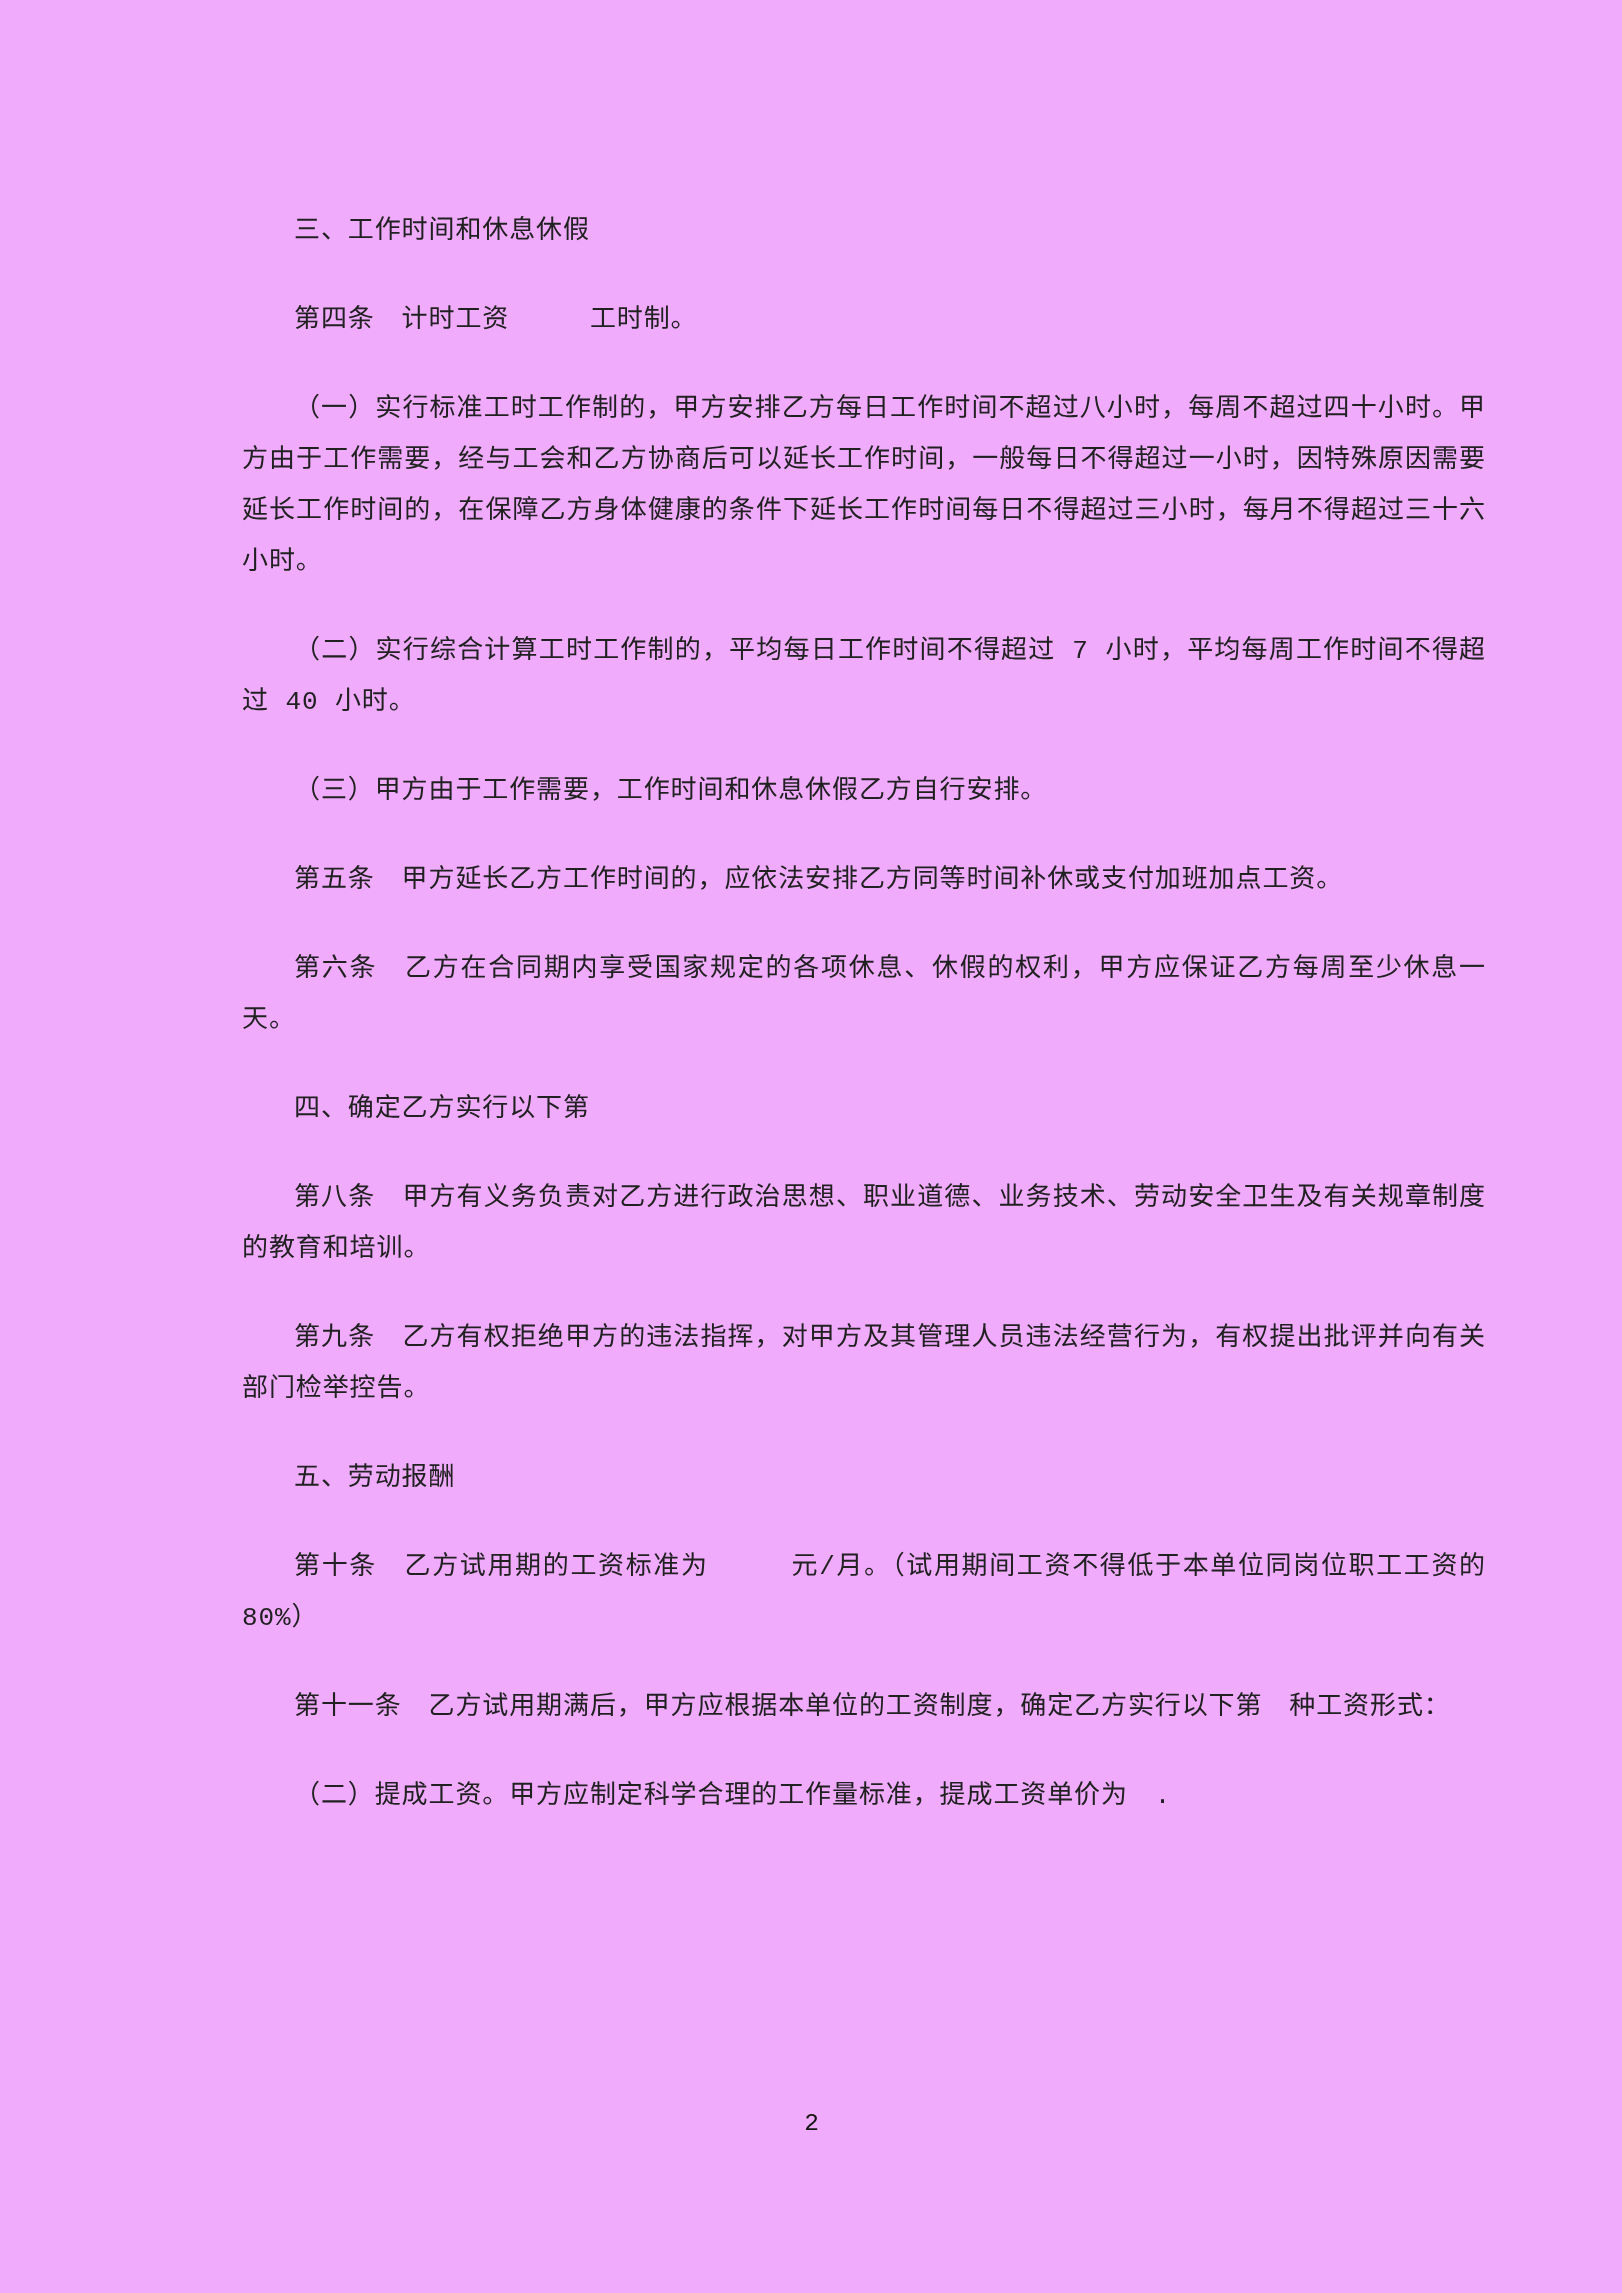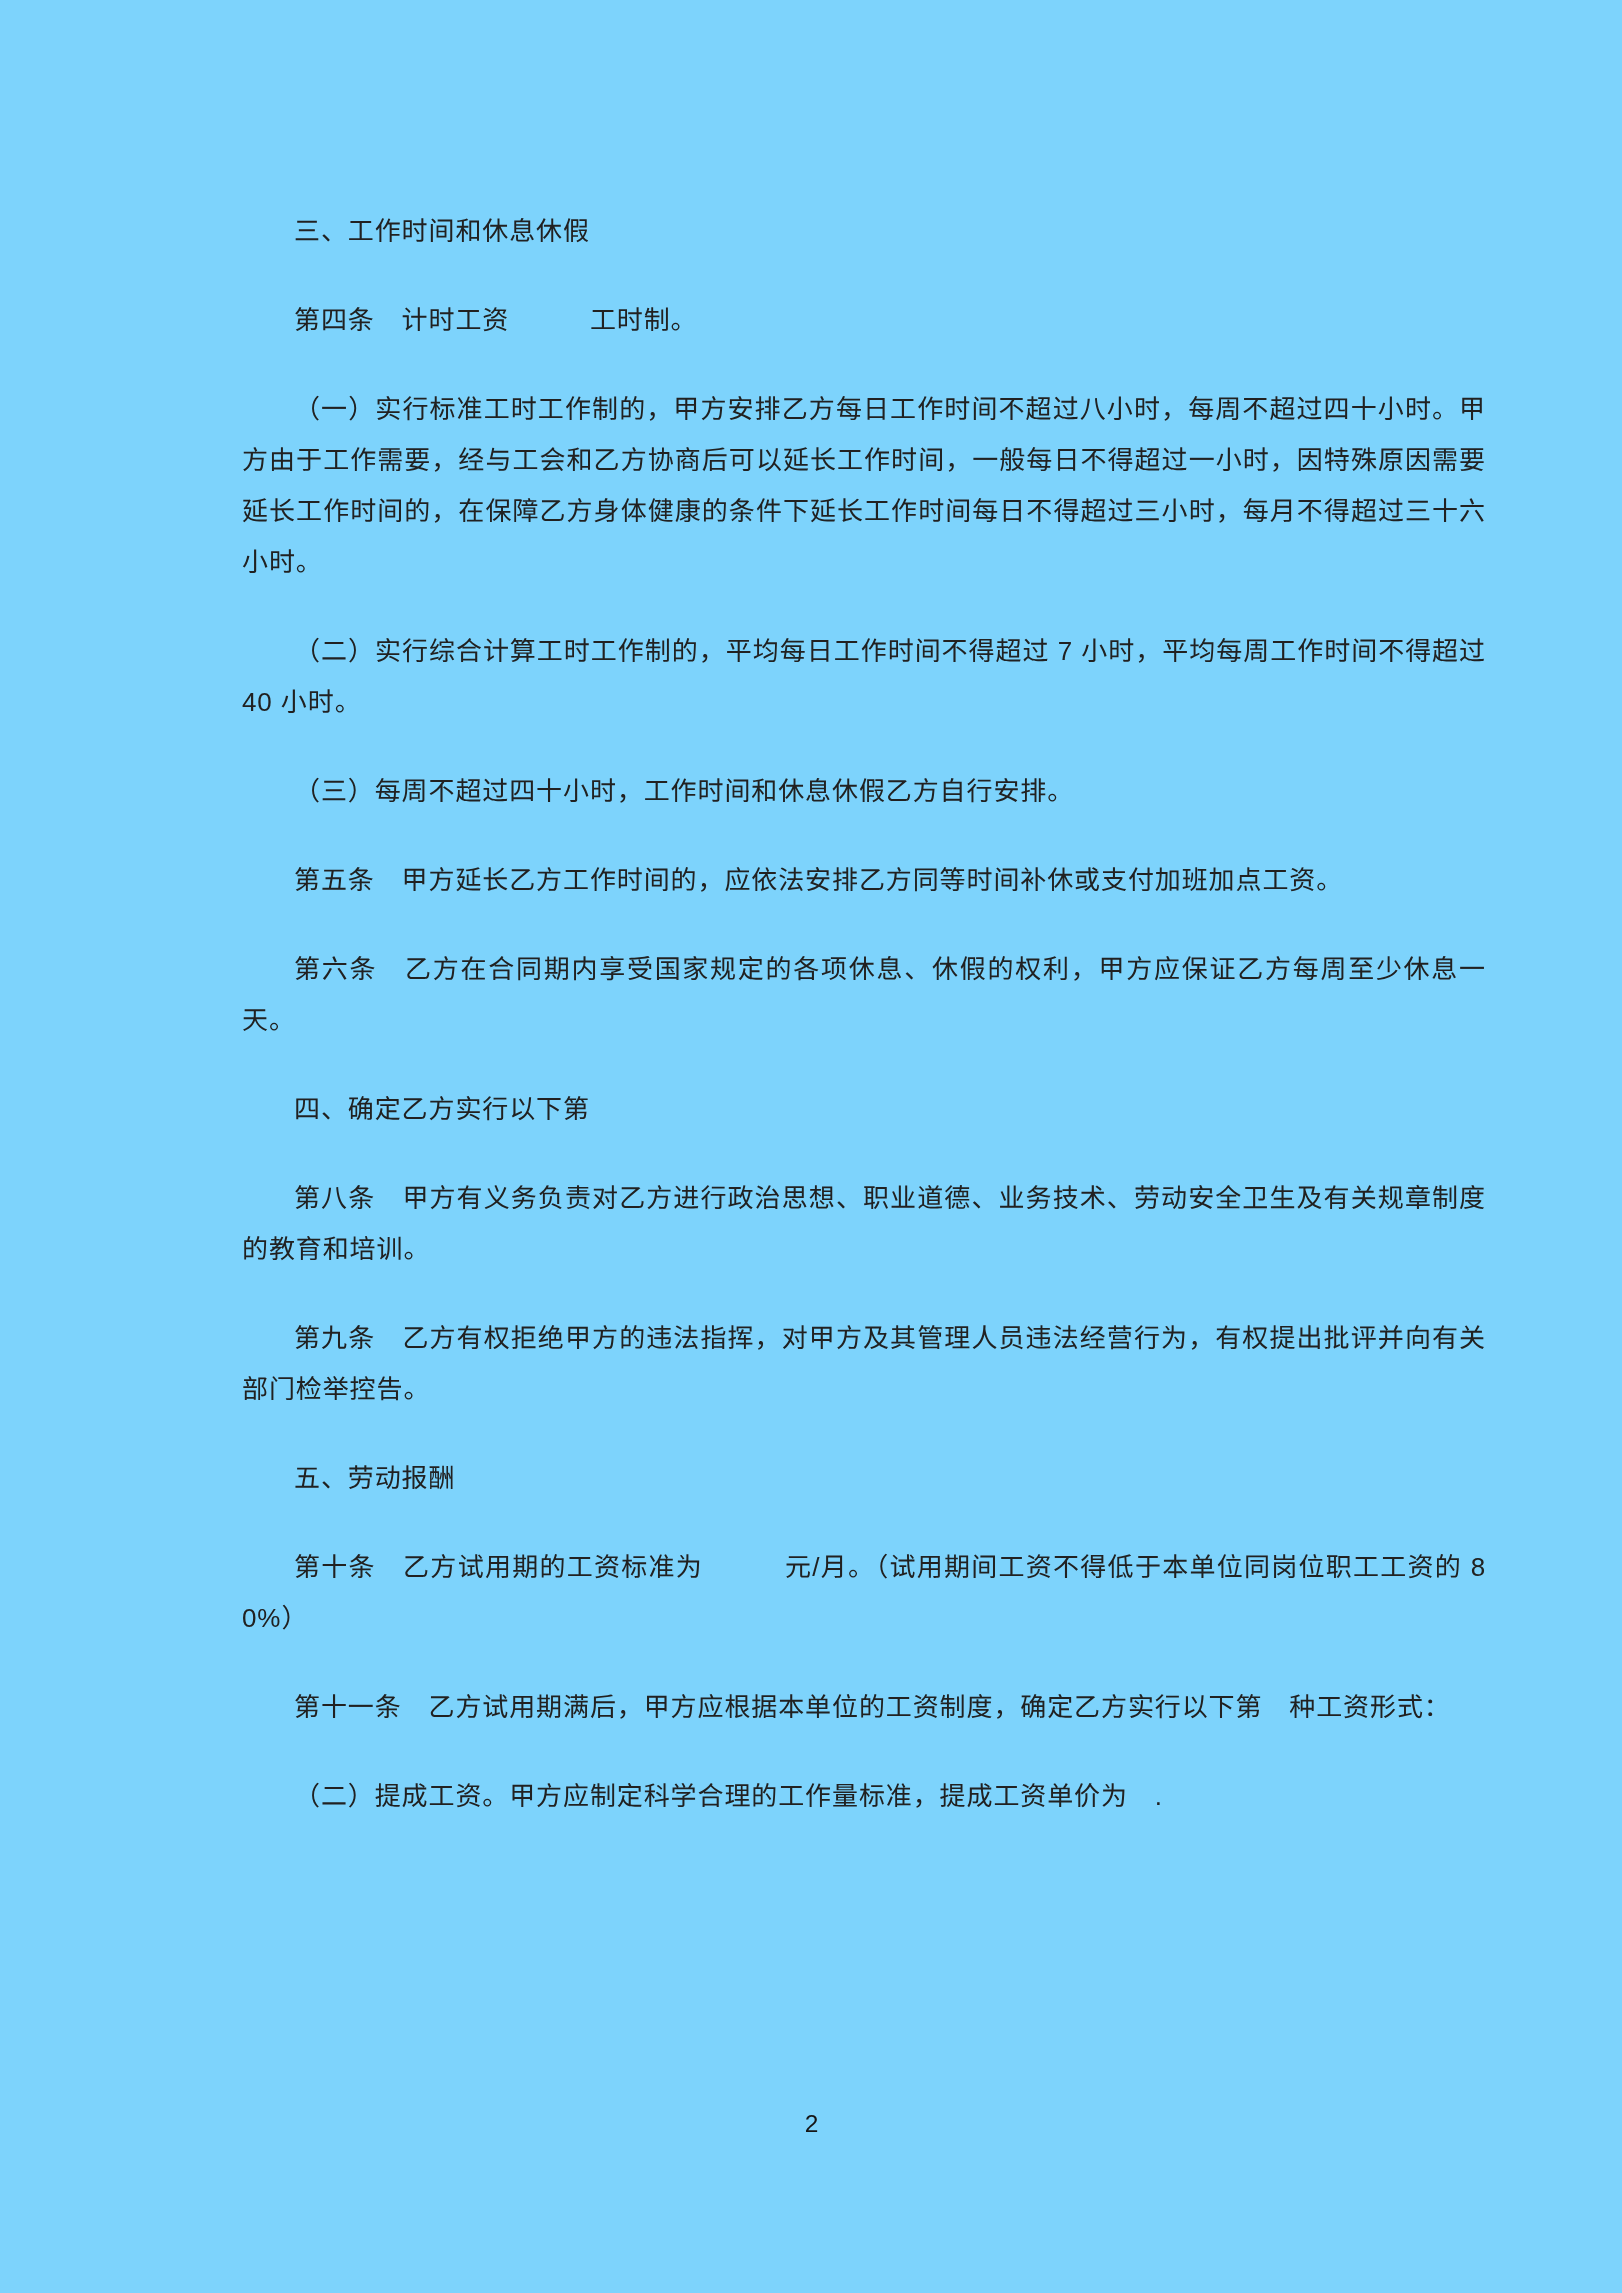--- a/index.html
+++ b/index.html
@@ -4,23 +4,23 @@
 <style>
   html, body {
     margin: 0;
     padding: 0;
     background: #ffffff;
   }
   .page {
     position: relative;
     width: 1623px;
     height: 2294px;
-    background: #7dd3fc;
+    background: #f0abfc;
     overflow: hidden;
-    font-family: Liberation Sans, sans-serif;
+    font-family: Liberation Mono, monospace;
   }
   .content {
     position: absolute;
     left: 242px;
     top: 206px;
     width: 1244px;
   }
   .content p {
     margin: 38px 0 0 0;
     padding: 0;
@@ -50,21 +50,21 @@
 </style>
 </head>
 <body>
 
 <div class="page">
   <div class="content">
       <p>三、工作时间和休息休假</p>
       <p>第四条　计时工资　　　工时制。</p>
       <p>（一）实行标准工时工作制的，甲方安排乙方每日工作时间不超过八小时，每周不超过四十小时。甲方由于工作需要，经与工会和乙方协商后可以延长工作时间，一般每日不得超过一小时，因特殊原因需要延长工作时间的，在保障乙方身体健康的条件下延长工作时间每日不得超过三小时，每月不得超过三十六小时。</p>
       <p>（二）实行综合计算工时工作制的，平均每日工作时间不得超过 7 小时，平均每周工作时间不得超过 40 小时。</p>
-      <p>（三）每周不超过四十小时，工作时间和休息休假乙方自行安排。</p>
+      <p>（三）甲方由于工作需要，工作时间和休息休假乙方自行安排。</p>
       <p>第五条　甲方延长乙方工作时间的，应依法安排乙方同等时间补休或支付加班加点工资。</p>
       <p>第六条　乙方在合同期内享受国家规定的各项休息、休假的权利，甲方应保证乙方每周至少休息一天。</p>
       <p>四、确定乙方实行以下第</p>
       <p>第八条　甲方有义务负责对乙方进行政治思想、职业道德、业务技术、劳动安全卫生及有关规章制度的教育和培训。</p>
       <p>第九条　乙方有权拒绝甲方的违法指挥，对甲方及其管理人员违法经营行为，有权提出批评并向有关部门检举控告。</p>
       <p>五、劳动报酬</p>
       <p>第十条　乙方试用期的工资标准为　　　元/月。（试用期间工资不得低于本单位同岗位职工工资的 80%）</p>
       <p>第十一条　乙方试用期满后，甲方应根据本单位的工资制度，确定乙方实行以下第　种工资形式：</p>
       <p>（二）提成工资。甲方应制定科学合理的工作量标准，提成工资单价为　.</p>
     </div>

